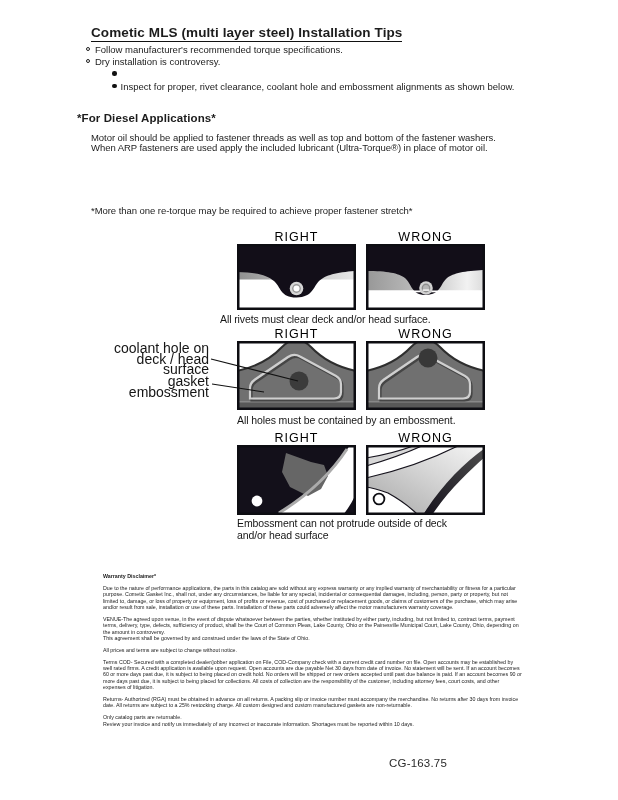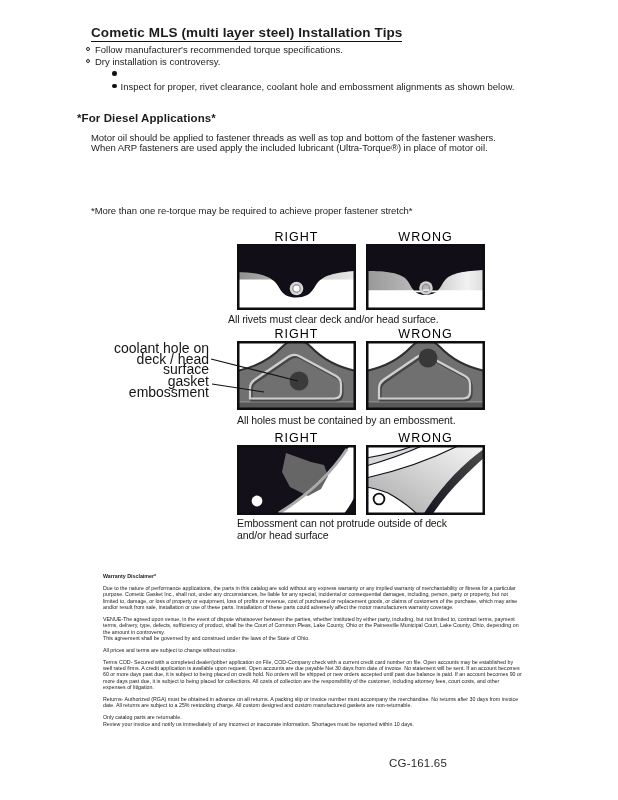--- a/index.html
+++ b/index.html
@@ -109,21 +109,21 @@
       <rect x="0" y="27" width="119" height="19.5" fill="url(#g1w)"></rect>
       <path d="M0,0 H119 V26 C97,27 88,29 81,34 C74,40 75,50.5 60,51 C45,51 46,40 39,34 C32,29 22,27 0,27 Z" fill="#120e18"></path>
       <rect x="0" y="46.5" width="119" height="1.8" fill="#ffffff"></rect>
       <circle cx="60" cy="44" r="6.8" fill="#d2d2d2"></circle>
       <circle cx="60" cy="44" r="4.4" fill="#8e8e8e"></circle>
       <circle cx="60" cy="44" r="3" fill="#b5b5b5"></circle>
       <rect x="56.5" y="45.3" width="7" height="1.6" rx="0.8" fill="#e9e9e9"></rect>
       <rect x="1.25" y="1.25" width="116.5" height="63.5" fill="none" stroke="#0d0d12" stroke-width="2.5"></rect>
     </svg>
   </div>
-  <div class="abs caption" style="left:228px;top:313px;">All rivets must clear deck and/or head surface.</div>
+  <div class="abs caption" style="left:220px;top:313px;">All rivets must clear deck and/or head surface.</div>
 
   <div class="abs dg-label" style="left:237px;top:327px;">RIGHT</div>
   <div class="abs dg-label" style="left:366px;top:327px;">WRONG</div>
 
   <div class="abs side-label" style="left:97px;top:343px;">
     <div>coolant hole on</div>
     <div>deck / head surface</div>
   </div>
   <div class="abs side-label" style="left:97px;top:376px;">gasket embossment</div>
 
@@ -206,15 +206,15 @@
     <div class="blk">Due to the nature of performance applications, the parts in this catalog are sold without any express warranty or any implied warranty of merchantability or fitness for a particular purpose.  Cometic Gasket Inc., shall not, under any circumstances, be liable for any special, incidental or consequential damages, including, person, party or property, but not limited to, damage, or loss of property or equipment, loss of profits or revenue, cost of purchased or replacement goods, or claims of customers of the purchase, which may arise and/or result from sale, installation or use of these parts.  Installation of these parts could adversely affect the motor manufacturers warranty coverage.</div>
     <div>VENUE-The agreed upon venue, in the event of dispute whatsoever between the parties, whether instituted by either party, including, but not limited to, contract terms, payment terms, delivery, type, defects, sufficiency of product, shall be the Court of Common Pleas, Lake County, Ohio or the Painesville Municipal Court, Lake County, Ohio, depending on the amount in controversy.</div>
     <div class="blk">This agreement shall be governed by and construed under the laws of the State of Ohio.</div>
     <div class="blk">All prices and terms are subject to change without notice.</div>
     <div class="blk">Terms COD- Secured with a completed dealer/jobber application on File, COD-Company check with a current credit card number on file.  Open accounts may be established by well rated firms.  A credit application is available upon request.  Open accounts are due payable Net 30 days from date of invoice.  No statement will be sent.  If an account becomes 60 or more days past due, it is subject to being placed on credit hold.  No orders will be shipped or new orders accepted until past due balance is paid.  If an account becomes 90 or more days past due, it is subject to being placed for collections.  All costs of collection are the responsibility of the customer, including attorney fees, court costs, and other expenses of litigation.</div>
     <div class="blk">Returns- Authorized (RGA) must be obtained in advance on all returns.  A packing slip or invoice number must accompany the merchandise.  No returns after 30 days from invoice date.  All returns are subject to a 25% restocking charge.  All custom designed and custom manufactured gaskets are non-returnable.</div>
     <div>Only catalog parts are returnable.</div>
     <div>Review your invoice and notify us immediately of any incorrect or inaccurate information.  Shortages must be reported within 10 days.</div>
   </div>
 
-  <div class="abs footer-code">CG-161.65</div>
+  <div class="abs footer-code">CG-163.75</div>
 
 </div>
 
 </body></html>

